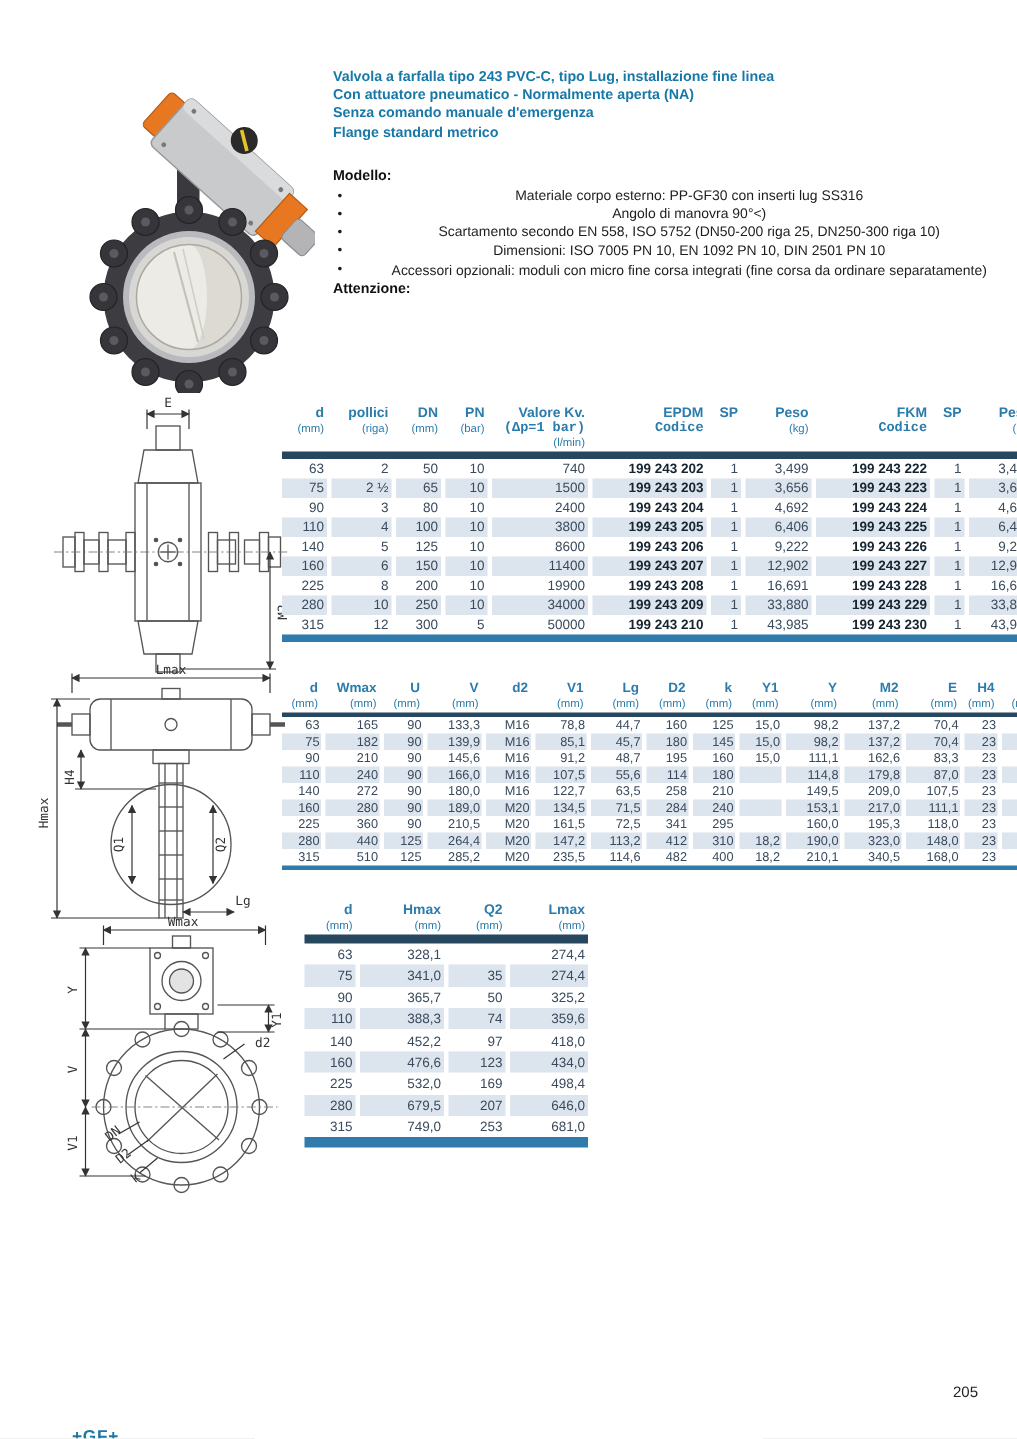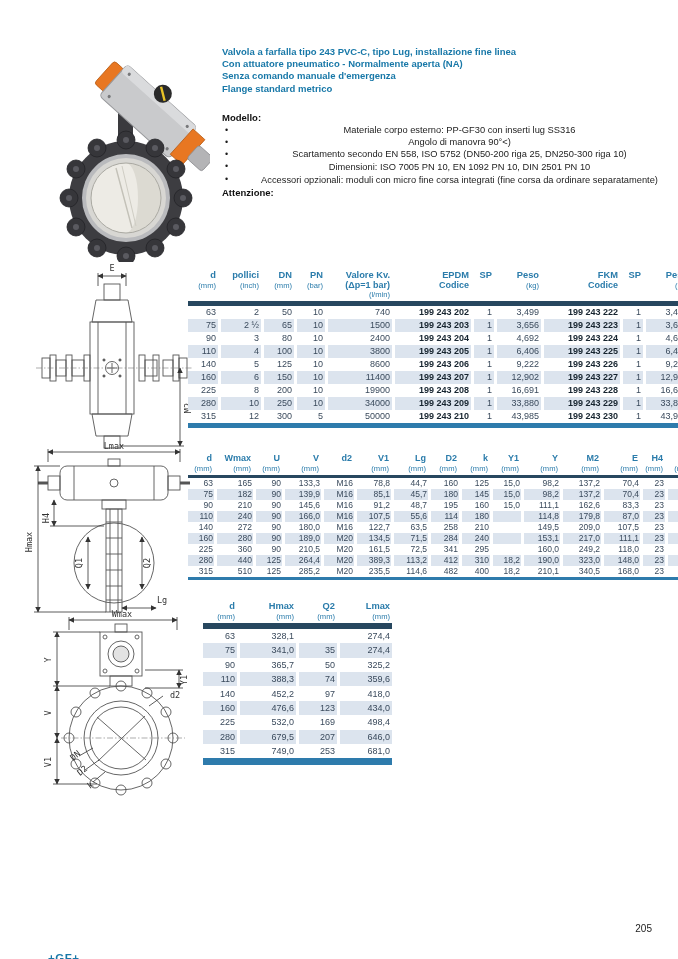--- a/index.html
+++ b/index.html
@@ -14,21 +14,21 @@
   .blist li::before{content:"•";position:absolute;left:3px;top:-0.5px;font-size:9px;}
   .para{margin:0;font-size:9.3px;line-height:12.2px;color:#1c1c1c;}
   
   .tblwrap{position:absolute;}
   table{border-collapse:separate;border-spacing:3px 0;table-layout:fixed;width:100%;}
   th,td{padding:1px 2px;text-align:right;white-space:nowrap;overflow:hidden;}
   td{font-size:9px;color:#3a4a5c;}
   thead th{color:#2b7cab;vertical-align:top;padding-bottom:2px;font-weight:normal;}
   thead .lbl{font-weight:bold;font-size:9.3px;line-height:10.5px;}
   thead .unit{font-size:7.6px;line-height:9px;}
-  thead .ub{font-weight:bold;font-size:9px;}
+  thead .ub{font-weight:bold;font-size:9px;font-family:Liberation Mono, monospace;}
   tbody tr.shade td{background:#dce4ee;}
   td.code{font-weight:bold;color:#16242f;}
   tr.rrow td{padding:0;height:2px;background:transparent;}
   td.rule-dark{background:#27475f !important;}
   td.rule-blue{background:#2e7bac !important;}
   #t1 td{font-size:9px;padding:1.5px 2px;}
   #t2 td{font-size:8.5px;padding:0.5px 1px;}
   #t2 thead .lbl{font-size:9px;}
   #t3 td{font-size:9px;padding:2.2px 2px;}
   
@@ -298,21 +298,21 @@
           <col style="width:44px">
         </colgroup>
       <thead>
         <tr>
             <th>
               <div class="lbl">d</div>
               <div class="unit">(mm)</div>
             </th>
             <th>
               <div class="lbl">pollici</div>
-              <div class="unit">(inch)</div>
+              <div class="unit">(riga)</div>
             </th>
             <th>
               <div class="lbl">DN</div>
               <div class="unit">(mm)</div>
             </th>
             <th>
               <div class="lbl">PN</div>
               <div class="unit">(bar)</div>
             </th>
             <th>
@@ -667,32 +667,32 @@
             <td>360</td>
             <td>90</td>
             <td>210,5</td>
             <td>M20</td>
             <td>161,5</td>
             <td>72,5</td>
             <td>341</td>
             <td>295</td>
             <td></td>
             <td>160,0</td>
-            <td>249,2</td>
+            <td>195,3</td>
             <td>118,0</td>
             <td>23</td>
             <td>178</td>
           </tr>
           <tr class="shade">
             <td>280</td>
             <td>440</td>
             <td>125</td>
             <td>264,4</td>
             <td>M20</td>
-            <td>389,3</td>
+            <td>147,2</td>
             <td>113,2</td>
             <td>412</td>
             <td>310</td>
             <td>18,2</td>
             <td>190,0</td>
             <td>323,0</td>
             <td>148,0</td>
             <td>23</td>
             <td>210</td>
           </tr>

